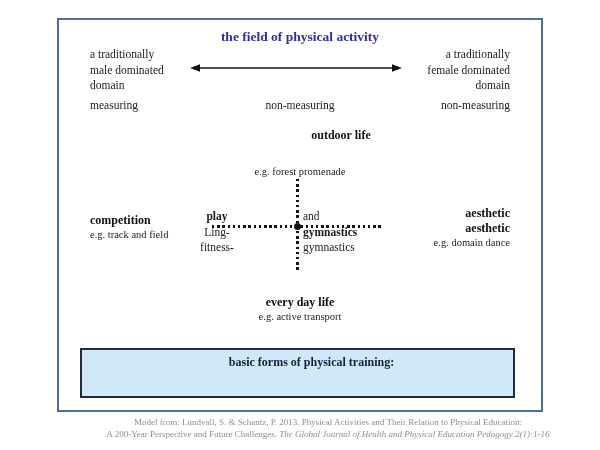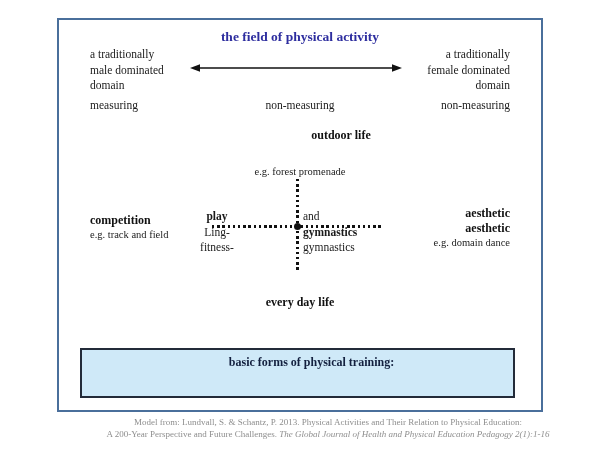--- a/index.html
+++ b/index.html
@@ -113,20 +113,21 @@
   </div>
 
   <div class="abs node-label competition-label">competition</div>
   <div class="abs node-example competition-example">e.g. track and field</div>
 
   <div class="abs node-label expr expr-l1">aesthetic</div>
   <div class="abs node-label expr expr-l2">aesthetic</div>
   <div class="abs node-example expr expr-ex">e.g. domain dance</div>
 
   <div class="abs node-label center-wide everyday-label">every day life</div>
+  <div class="abs node-example center-wide everyday-example">e.g. active transport</div>
 
   <div class="abs training-box">
     <div class="training-title">basic forms of physical training:</div>
   </div>
 
   <div class="abs cite cite-l1">Model from: Lundvall, S. &amp; Schantz, P. 2013. Physical Activities and Their Relation to Physical Education:</div>
   <div class="abs cite cite-l2"><span>A 200-Year Perspective and Future Challenges. </span><span class="it">The Global Journal of Health and Physical Education Pedagogy 2(1):1-16</span></div>
 
 </div>
 

